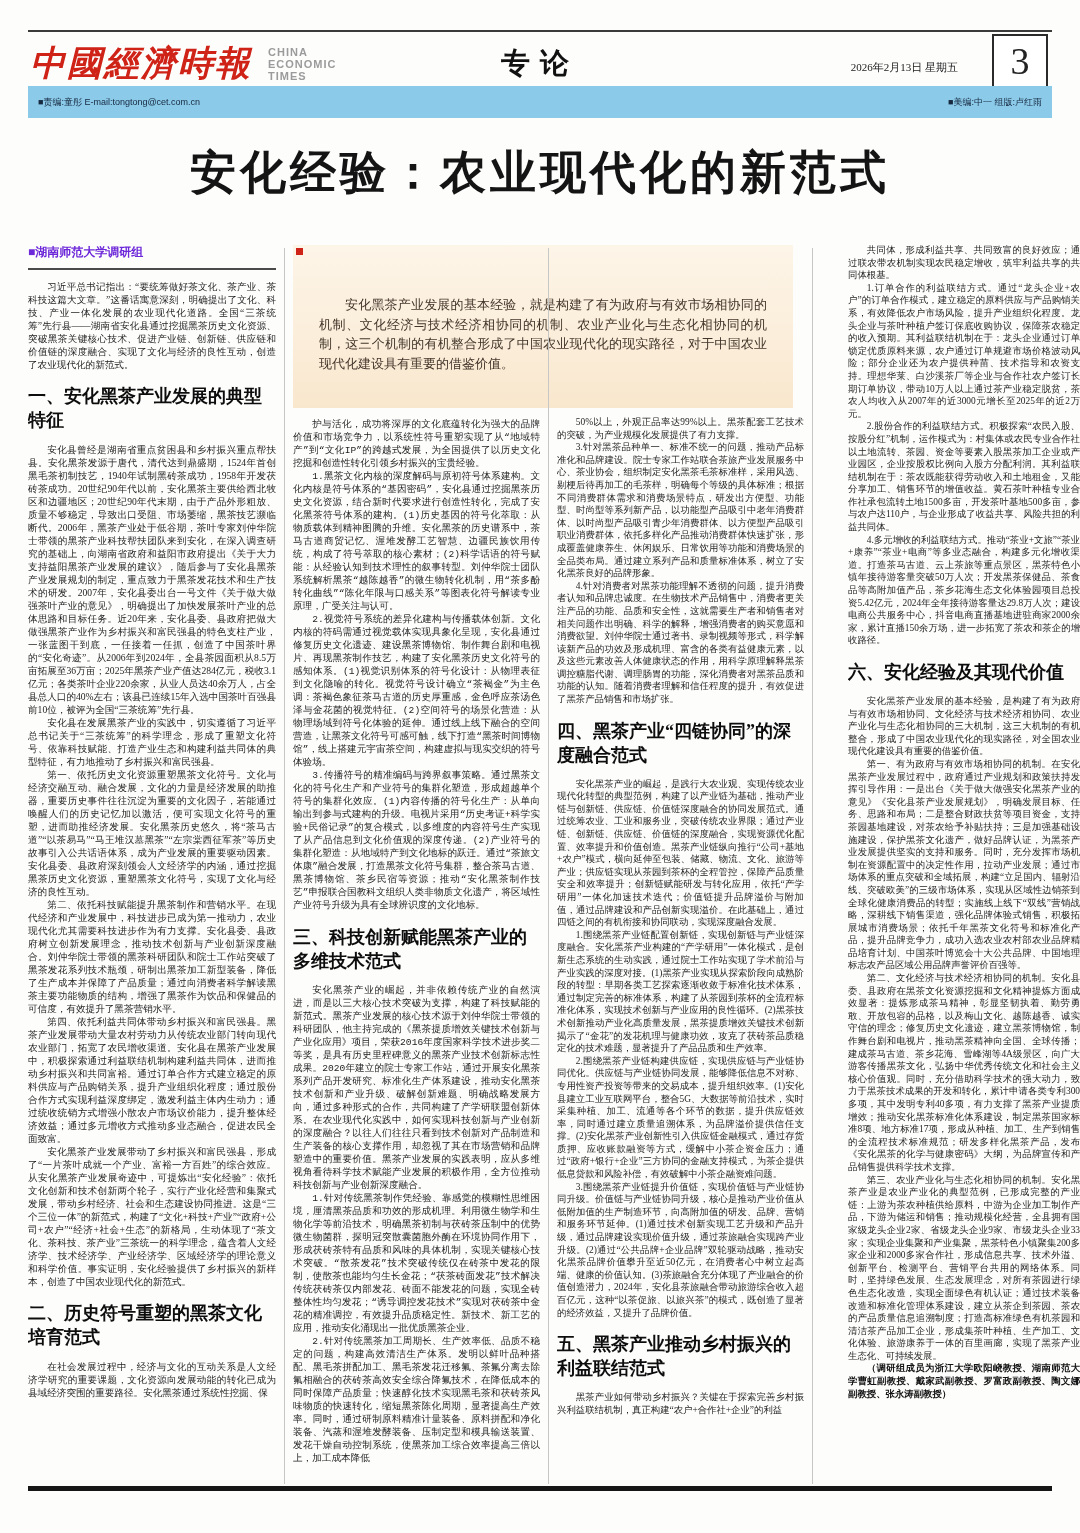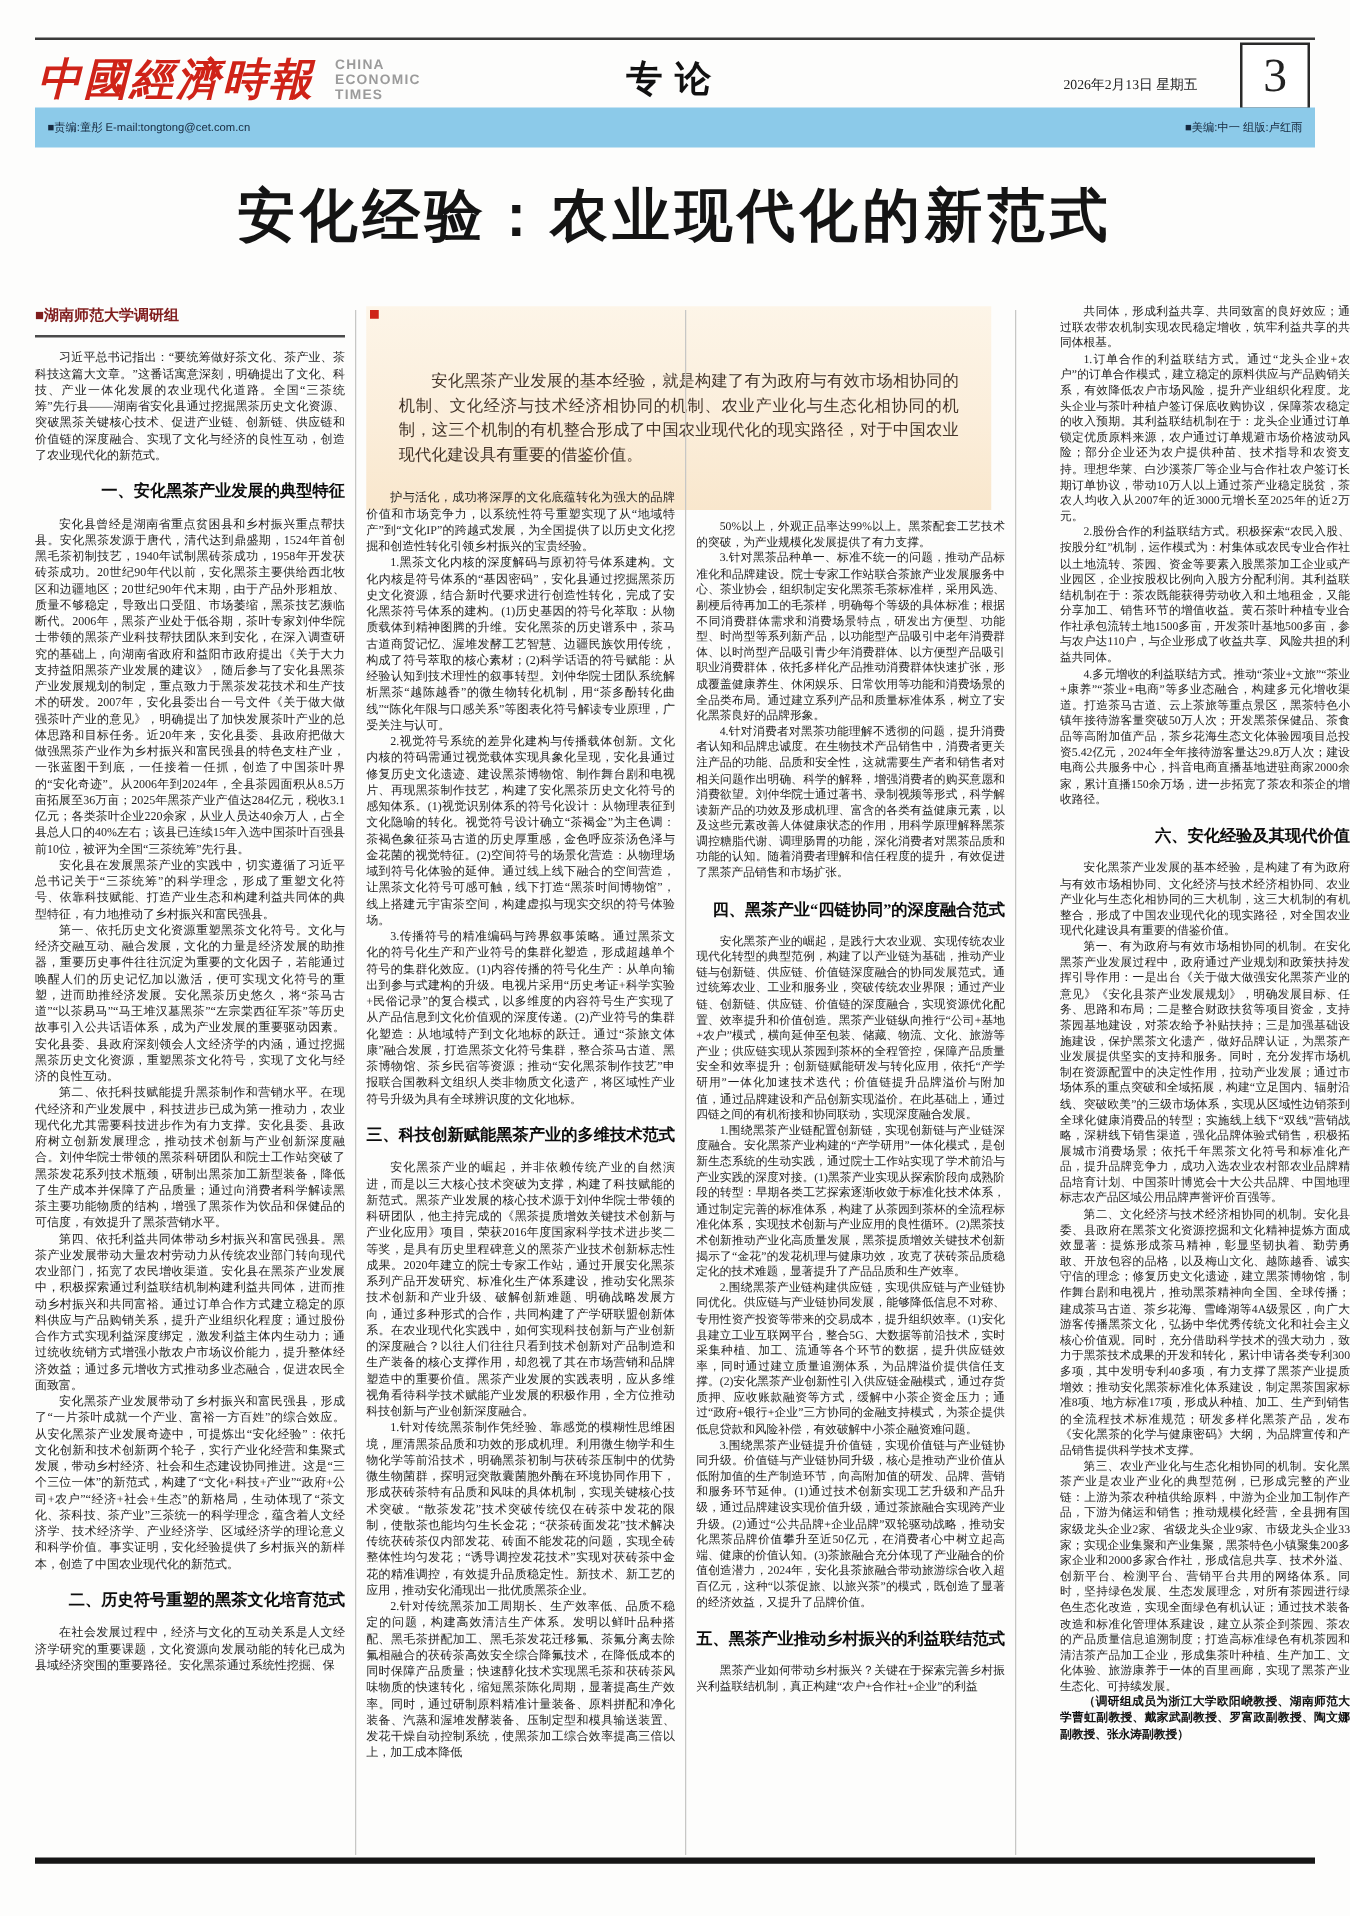--- a/index.html
+++ b/index.html
@@ -25,32 +25,32 @@
            font-size:46px;font-weight:bold;letter-spacing:4px;color:#141414;}
   
   .intro-box{position:absolute;left:293px;top:245px;width:500px;height:163px;box-sizing:border-box;
            background:linear-gradient(180deg,#fdf5e8 0%,#fbeedb 55%,#f9e7cd 100%);
            padding:50px 26px 0 26px;}
   .intro-accent{position:absolute;left:3px;top:3px;width:7px;height:7px;background:#cf2318;}
   .intro-text{font-size:13px;line-height:19.5px;color:#43352a;text-indent:2em;text-align:justify;}
   
   .col{position:absolute;overflow:hidden;}
   #col1{left:28px;top:244px;width:248px;height:1242px;}
-  #col2{left:293px;top:392px;width:247px;height:1069px;}
+  #col2{left:293px;top:418px;width:247px;height:1069px;font-family:Liberation Mono, monospace;}
   #col3{left:557px;top:416px;width:247px;height:1069px;}
   #col4{left:820px;top:244px;width:232px;height:1242px;margin-left:28px;}
   .vline{position:absolute;top:248px;height:1236px;width:1px;background:#c7c7c5;}
   #v1{left:284px;} #v2{left:548px;} #v3{left:812px;}
   .bottom-rule{position:absolute;left:28px;right:28px;top:1486px;height:5px;background:#161616;}
   
-  .byline{font-size:12px;font-weight:bold;color:#7f1d1d;padding-bottom:7px;margin-bottom:10px;
+  .byline{font-size:12px;font-weight:bold;color:#6d28d9;padding-bottom:7px;margin-bottom:10px;
           border-bottom:2px solid #4a4a4a;}
   .p{font-size:9.6px;line-height:13px;text-align:justify;text-indent:2em;color:#1e1e1e;margin:0;}
   #col3 .p,#col4 .p{font-size:9.4px;line-height:12.6px;}
-  .h{font-size:13px;font-weight:bold;text-align:right;color:#0d0d0d;margin:13px 0 11px 0;}
+  .h{font-size:18px;font-weight:bold;text-align:left;color:#0d0d0d;margin:13px 0 11px 0;}
   .credits{font-size:9.4px;line-height:12.6px;font-weight:bold;text-align:justify;
            text-indent:2em;color:#111;margin:0;}
 </style>
 </head>
 <body>
 
 <div class="page">
 
   <div class="top-rule"></div>
   <div class="logo-zh">中國經濟時報</div>

